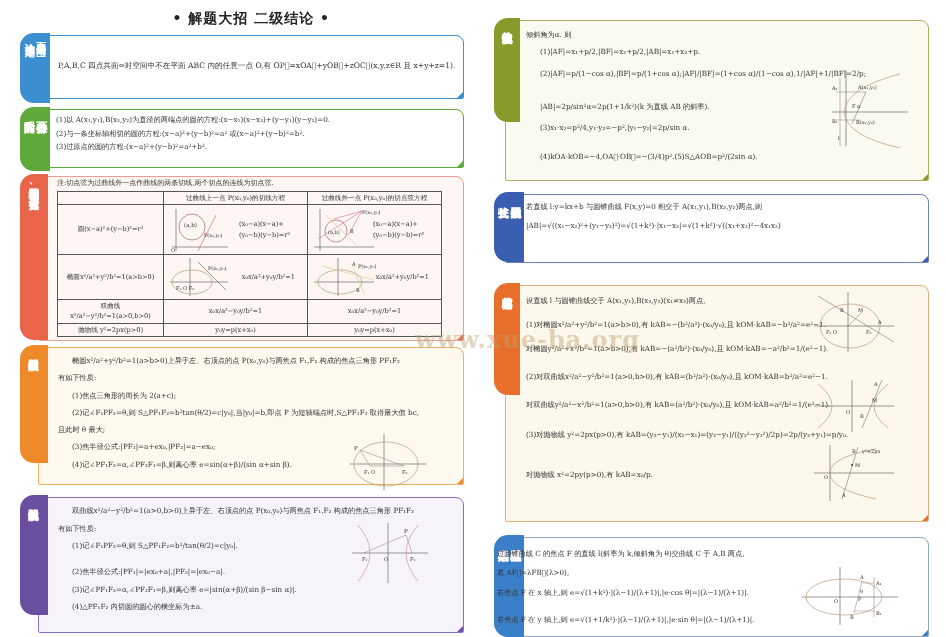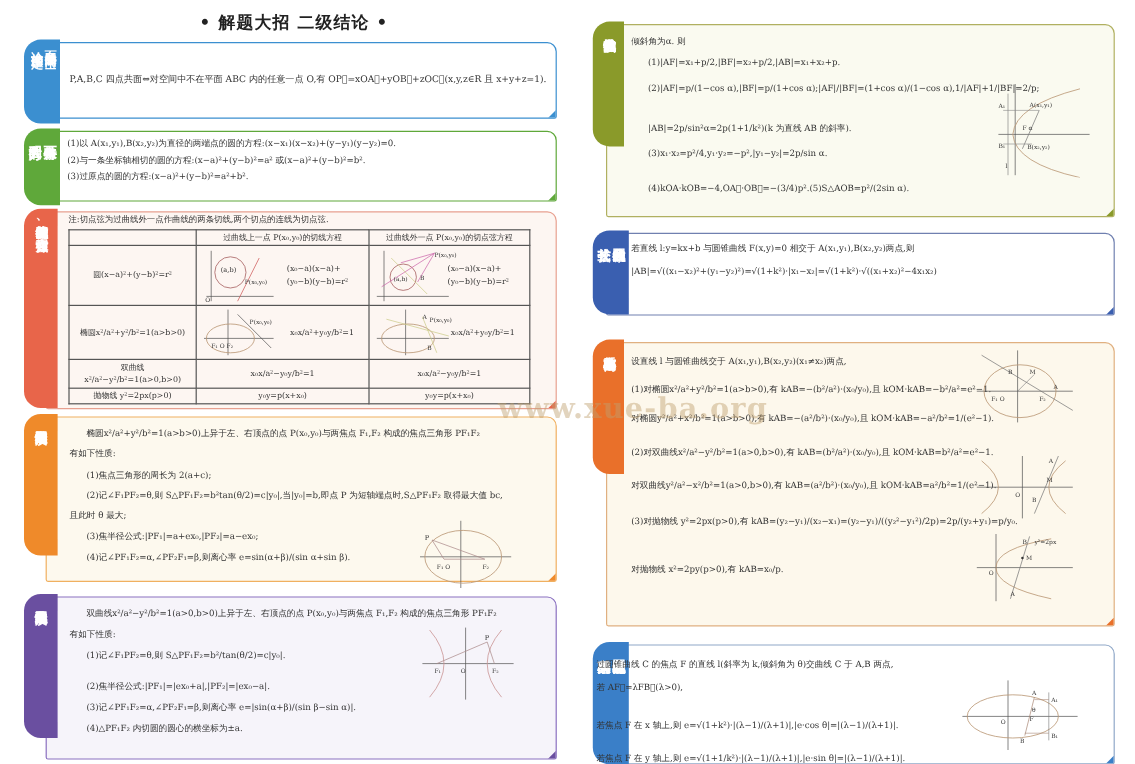--- a/index.html
+++ b/index.html
@@ -1,19 +1,19 @@
 <!DOCTYPE html>
 <html><head>
 <meta charset="utf-8">
 <style>
   * { box-sizing: border-box; margin: 0; padding: 0; }
   html, body { width: 946px; height: 637px; overflow: hidden; background: #ffffff; }
   body { position: relative; font-family: "DejaVu Serif", serif; color: #333; }
   .title {
-    position: absolute; left: 160px; top: 10px; width: 170px; text-align: center;
+    position: absolute; left: 160px; top: 10px; width: 170px; text-align: right;
     font-family: "DejaVu Sans", sans-serif; font-weight: bold; font-size: 14px; color: #222; letter-spacing: 1px;
   }
   .card {
     position: absolute; border: 1px solid; border-radius: 2px 8px 2px 2px; overflow: hidden;
   }
   .card::after {
     content: ""; position: absolute; right: -1px; bottom: -1px; width: 0; height: 0;
     border-left: 8px solid transparent; border-bottom: 8px solid var(--c);
   }
   .tab {
@@ -305,21 +305,21 @@
   <div class="col">
     <span style="writing-mode:vertical-rl;">圆锥曲线线段分比与</span>
   </div>
   <div class="col">
     <span style="writing-mode:vertical-rl;">离心率的关系</span>
   </div>
 </div>
 <div class="content" style="left:497px;top:545px;line-height:2.6;">
   <p>过圆锥曲线 C 的焦点 F 的直线 l(斜率为 k,倾斜角为 θ)交曲线 C 于 A,B 两点,</p>
   <p>若 AF⃗=λFB⃗(λ&gt;0),</p>
-  <p style="margin-top:14px;">若焦点 F 在 x 轴上,则 e=√(1+k²)·|(λ−1)/(λ+1)|,|e·cos θ|=|(λ−1)/(λ+1)|.</p>
+  <p style="margin-top:2px;">若焦点 F 在 x 轴上,则 e=√(1+k²)·|(λ−1)/(λ+1)|,|e·cos θ|=|(λ−1)/(λ+1)|.</p>
   <p style="margin-top:8px;">若焦点 F 在 y 轴上,则 e=√(1+1/k²)·|(λ−1)/(λ+1)|,|e·sin θ|=|(λ−1)/(λ+1)|.</p>
 </div>
 <svg class="fig" width="100" height="62" viewBox="0 0 100 62" style="left:800px;top:565px;">
   <line x1="2" y1="32" x2="98" y2="32" stroke="#555" stroke-width="0.6"></line>
   <line x1="40" y1="60" x2="40" y2="2" stroke="#555" stroke-width="0.6"></line>
   <ellipse cx="44" cy="32" rx="38" ry="18" fill="none" stroke="#b97" stroke-width="0.7"></ellipse>
   <line x1="62" y1="16" x2="54" y2="48" stroke="#a87" stroke-width="0.6"></line>
   <line x1="74" y1="12" x2="74" y2="52" stroke="#777" stroke-width="0.5"></line>
   <line x1="62" y1="18" x2="74" y2="18" stroke="#a87" stroke-width="0.5"></line>
   <line x1="54" y1="46" x2="74" y2="46" stroke="#a87" stroke-width="0.5"></line>

